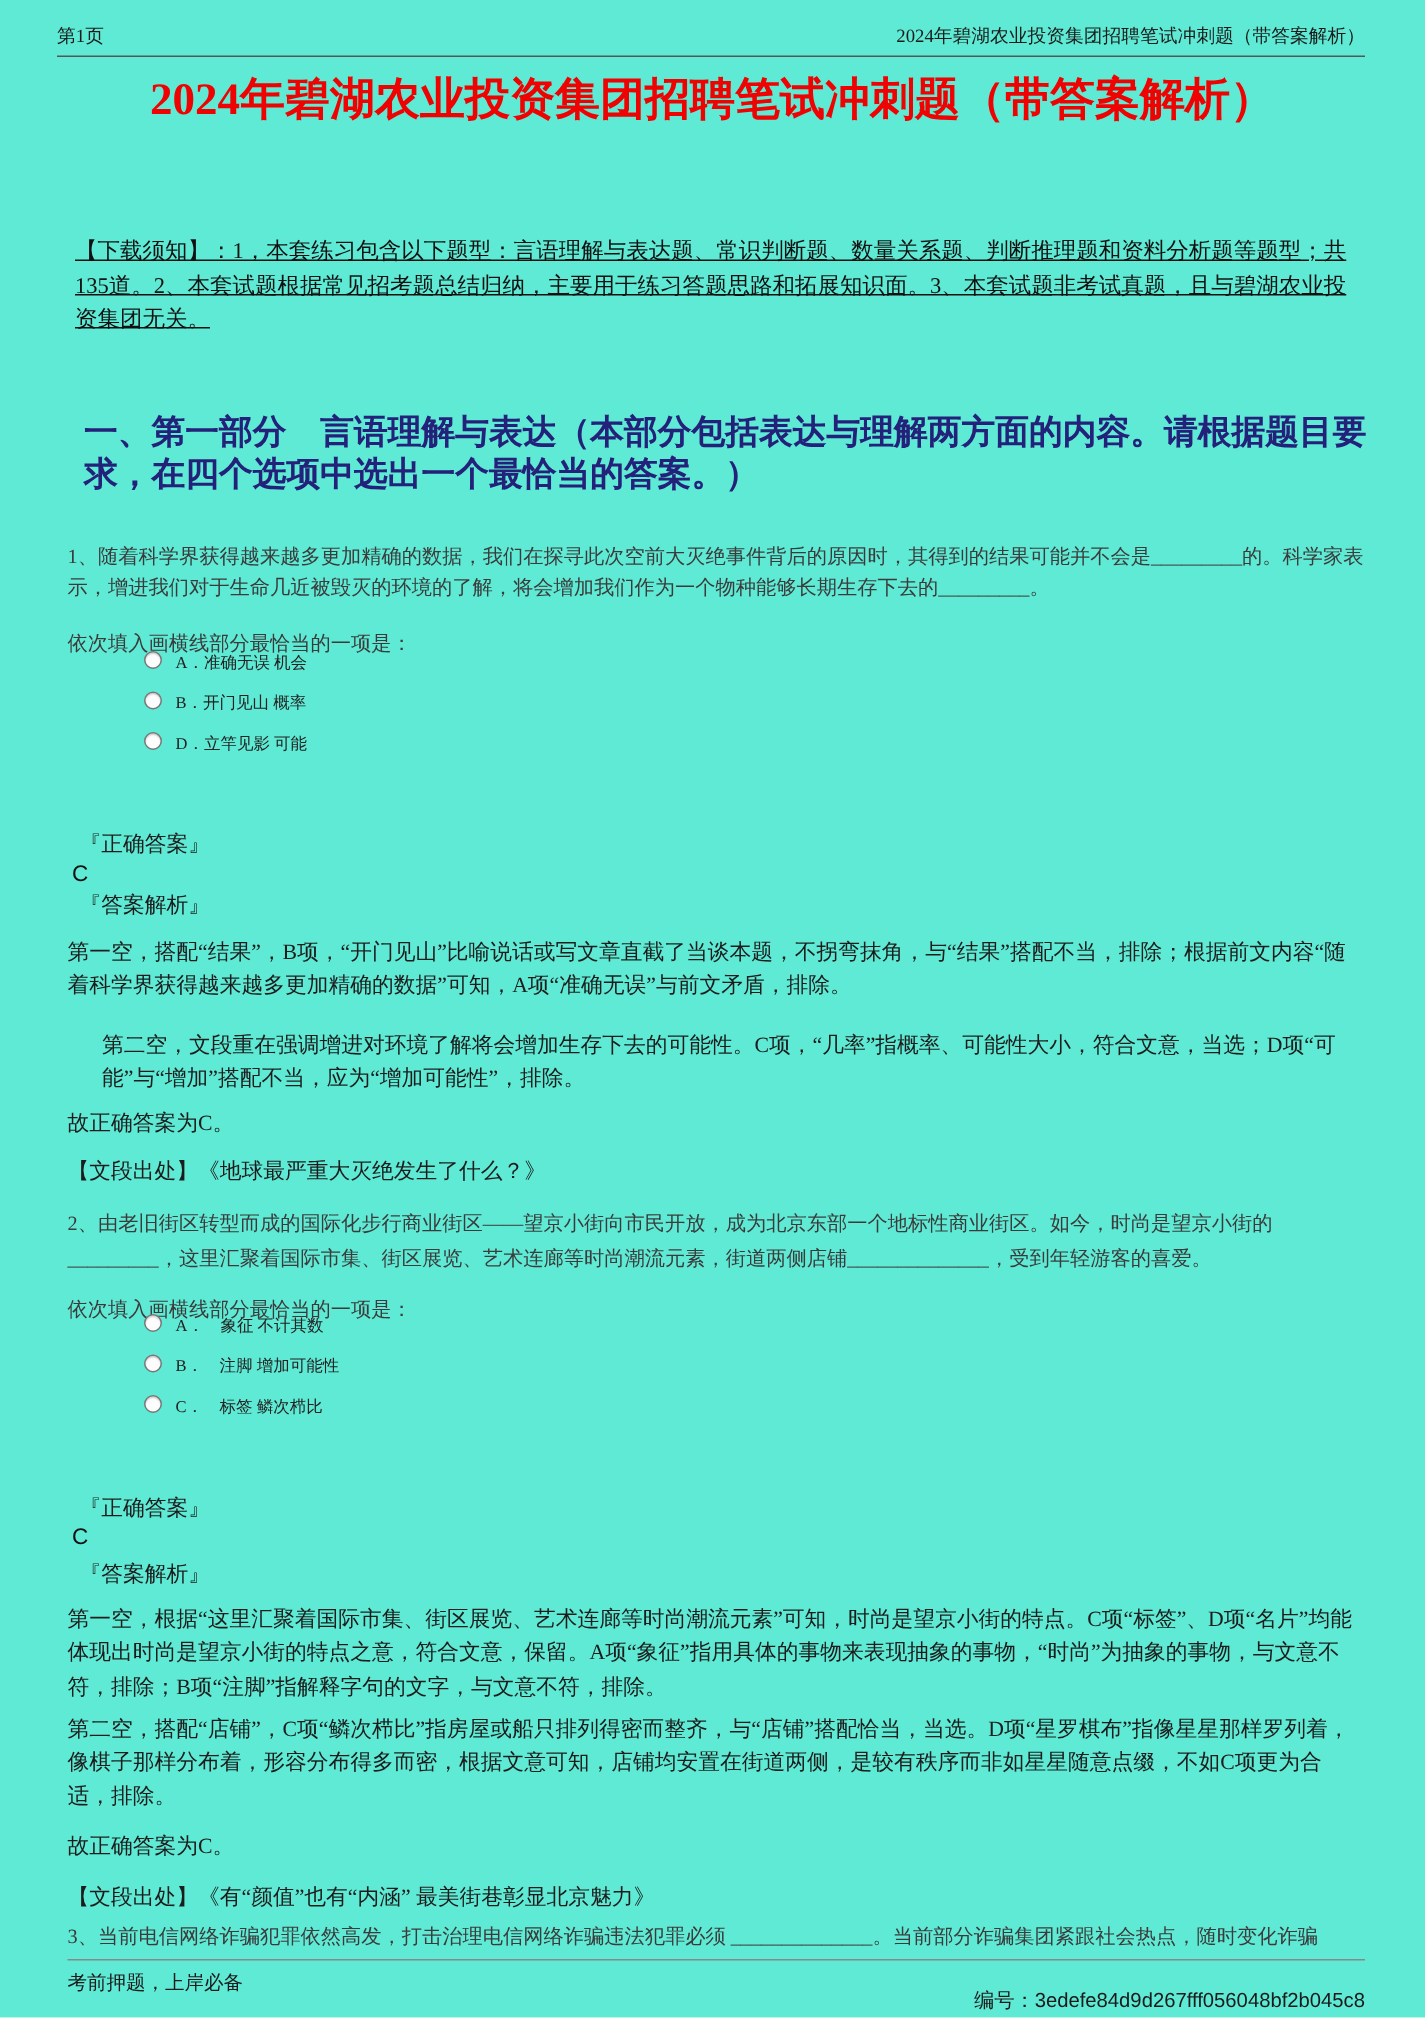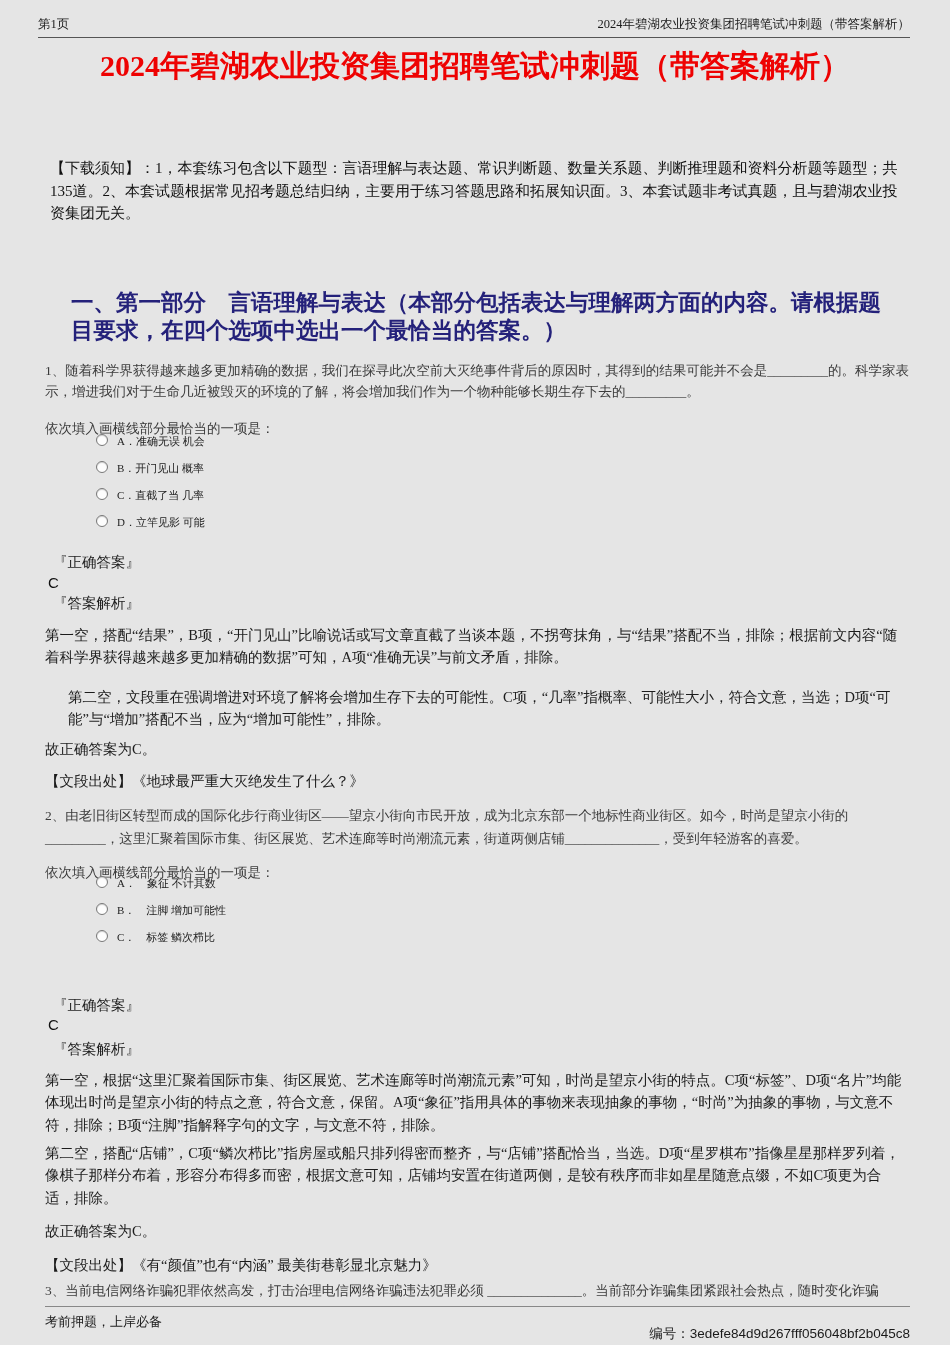--- a/index.html
+++ b/index.html
@@ -1,42 +1,42 @@
 <!DOCTYPE html>
 <html><head>
 <meta charset="utf-8">
 <style>
   html,body { margin:0; padding:0; background:#fff; }
   .page {
-    position:relative; width:950px; height:1345px; background:#e5e5e5;
+    position:relative; width:950px; height:1345px; background:#5eead4;
     font-family:"Liberation Serif","DejaVu Serif",serif; color:#222;
     overflow:hidden;
   }
   .abs { position:absolute; left:45px; right:40px; }
 
   
   .header {
     position:absolute; top:16px; left:38px; right:40px;
     display:flex; justify-content:space-between; align-items:flex-end;
     font-size:12.5px; color:#1a1a1a;
     border-bottom:1px solid #555; padding-bottom:4px;
   }
 
   
   .doc-title {
     position:absolute; top:46px; left:0; right:0;
     text-align:center; font-size:30px; font-weight:bold; margin:0;
   }
 
   
-  .notice { top:142px; left:50px; font-size:15px; line-height:22.5px; color:#111; }
+  .notice { top:142px; left:50px; font-size:15px; line-height:22.5px; color:#111;text-decoration:underline; }
 
   
   .section-heading {
-    top:274px; left:56px; right:36px; margin:15px;
+    top:274px; left:56px; right:36px; margin:0;
     font-size:22.5px; line-height:28px; font-weight:bold;
   }
 
   .stem { font-size:13.5px; line-height:21.5px; color:#3b3b3b; }
   .q1-stem { top:346px; }
   .q1-instr { top:404px; }
   .q2-stem { top:790px; line-height:23px; }
   .q2-instr { top:848px; }
   .q3-stem { top:1266px; white-space:nowrap; overflow:hidden; }
 
@@ -100,24 +100,20 @@
     <div class="option">
       <span class="radio"></span>
       <span>A．准确无误 机会</span>
     </div>
     <div class="option">
       <span class="radio"></span>
       <span>B．开门见山 概率</span>
     </div>
     <div class="option">
       <span class="radio"></span>
-      <span>C．直截了当 几率</span>
-    </div>
-    <div class="option">
-      <span class="radio"></span>
       <span>D．立竿见影 可能</span>
     </div>
   </div>
 
   <p class="abs ans-label q1-anslabel">『正确答案』</p>
   <p class="abs ans-letter q1-ansletter">C</p>
   <p class="abs ans-label q1-analysislabel">『答案解析』</p>
   <p class="abs analysis q1-analysis1">第一空，搭配“结果”，B项，“开门见山”比喻说话或写文章直截了当谈本题，不拐弯抹角，与“结果”搭配不当，排除；根据前文内容“随着科学界获得越来越多更加精确的数据”可知，A项“准确无误”与前文矛盾，排除。</p>
   <p class="abs analysis q1-analysis2">第二空，文段重在强调增进对环境了解将会增加生存下去的可能性。C项，“几率”指概率、可能性大小，符合文意，当选；D项“可能”与“增加”搭配不当，应为“增加可能性”，排除。</p>
   <p class="abs analysis q1-conclusion">故正确答案为C。</p>

